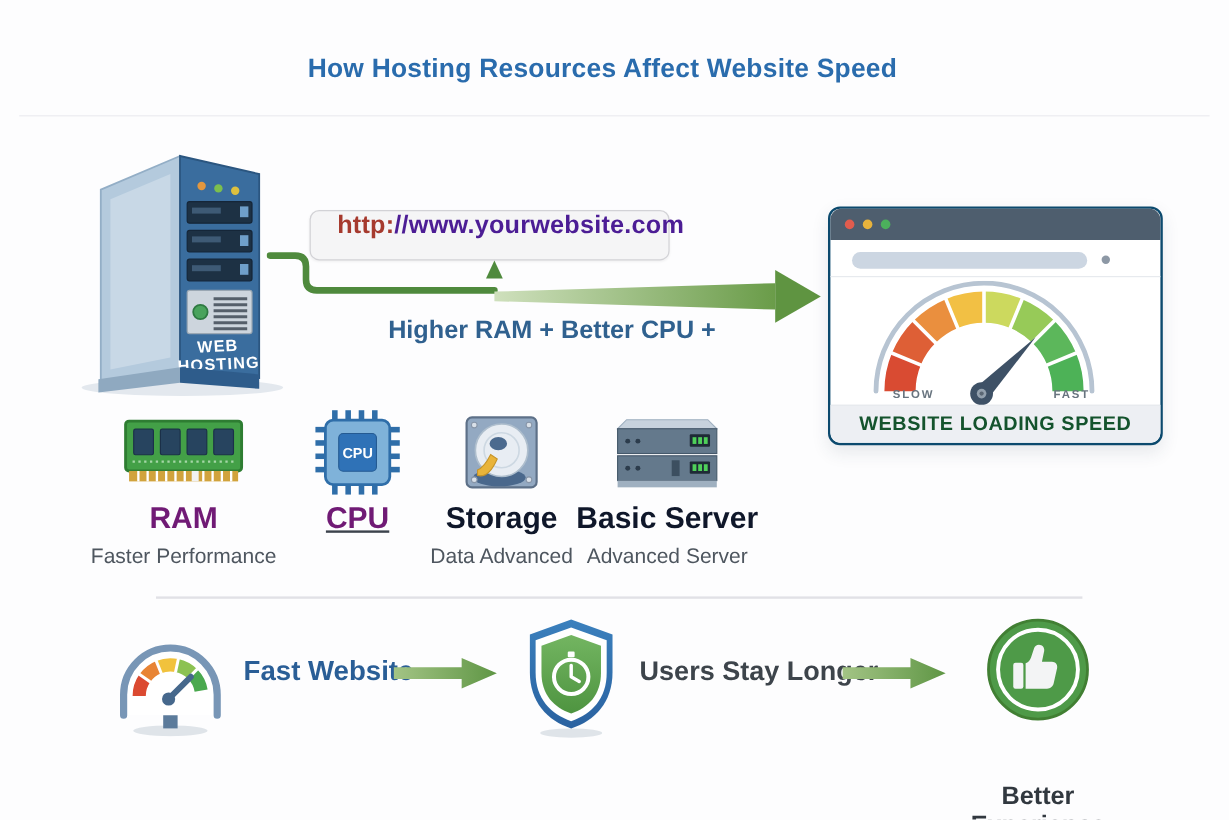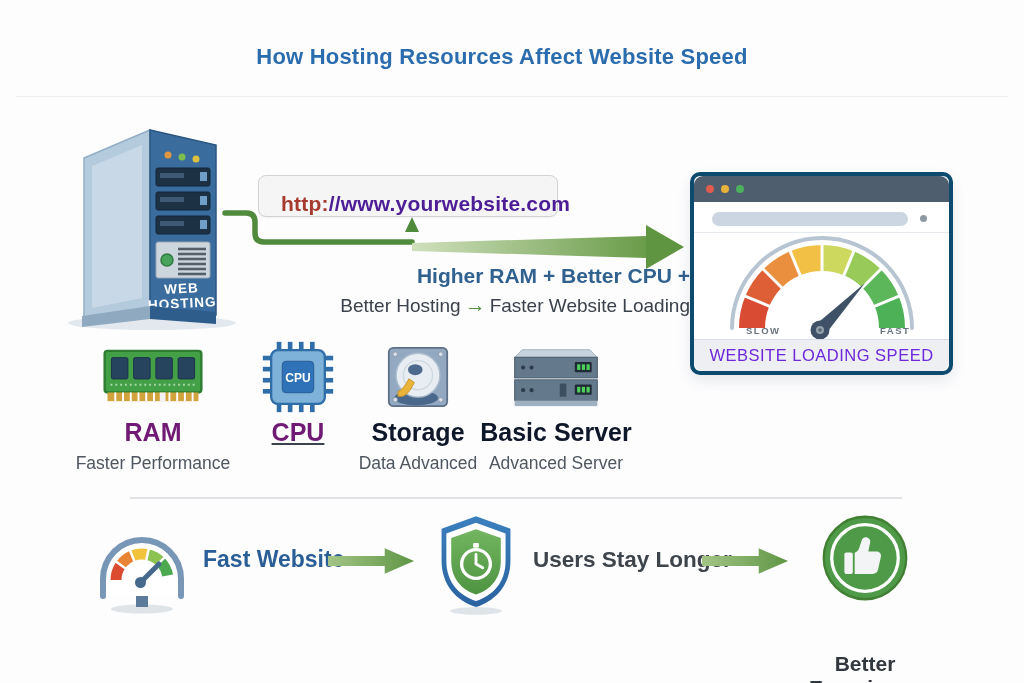--- a/index.html
+++ b/index.html
@@ -15,56 +15,57 @@
   .page-title{
     left:0;top:44px;width:1004px;text-align:center;
     font-size:22px;font-weight:bold;color:#2a6cad;letter-spacing:.2px;
   }
   .title-rule{left:16px;top:96px;width:992px;height:1px;background:#ececf1;}
 
   
   .url-bar{
     left:258px;top:175px;width:300px;height:42px;box-sizing:border-box;
     background:#f5f5f6;border:1.5px solid #d2d2d6;border-radius:8px;
-    display:flex;align-items:flex-end;padding-left:22px;
+    display:flex;align-items:flex-start;padding-left:22px;
     box-shadow:0 1px 2px rgba(0,0,0,.05);
     font-size:21px;font-weight:bold;letter-spacing:.2px;
   }
   .url-proto{color:#a63a2e;}
   .url-addr{color:#4c1d95;}
 
   
-  .formula{left:230px;top:263px;width:460px;text-align:right;line-height:1.22;}
+  .formula{left:230px;top:263px;width:460px;text-align:center;line-height:1.22;}
   .formula-l1{font-size:21px;font-weight:bold;color:#30618f;}
   .formula-l2{font-size:19px;color:#3b424b;margin-top:3px;}
   .formula-arrow{color:#569140;font-weight:bold;font-size:21px;padding:0 4px;}
 
   
   .browser{
     left:690px;top:172px;width:255px;height:195px;background:#fff;
-    border:4px solid #0c4a6e;border-radius:10px;
+    border:2px solid #0c4a6e;border-radius:10px;
     box-shadow:0 6px 14px rgba(40,60,80,.10);
+    padding-left:20px;
   }
   .browser-header{
     position:absolute;left:0;top:0;right:0;height:26px;background:#4e5e6e;
     border-radius:9px 9px 0 0;display:flex;align-items:center;padding-left:12px;gap:7px;
   }
   .dot{width:8px;height:8px;border-radius:50%;}
   .dot-red{background:#e05c4e;} .dot-yellow{background:#e8b33c;} .dot-green{background:#4cb05c;}
   .browser-searchbar{
     position:absolute;left:18px;top:36px;width:196px;height:14px;
     background:#ccd6e2;border-radius:7px;
   }
   .browser-searchdot{position:absolute;left:226px;top:39px;width:7px;height:7px;border-radius:50%;background:#8d98a5;}
   .browser-divider{position:absolute;left:0;top:56px;width:100%;height:1px;background:#e7eaee;}
   .browser-footer{
     position:absolute;left:0;bottom:0;width:100%;height:31px;background:#edeff3;
     border-top:1px solid #d9dde3;border-radius:0 0 9px 9px;
     display:flex;align-items:center;justify-content:center;
-    font-size:16.5px;font-weight:normal;color:#6d28d9;letter-spacing:.5px;
+    font-size:16.5px;font-weight:bold;color:#14532d;letter-spacing:.5px;
   }
 
   
   .res-col{top:348px;text-align:center;}
   .res-iconbox{height:58px;display:flex;align-items:center;justify-content:center;}
   .res-name{font-size:25px;font-weight:bold;margin-top:12px;}
   .res-name-blue{color:#701a75;}
   .res-name-dark{color:#0f172a;}
   .res-desc{font-size:17.5px;color:#4e565f;margin-top:6px;line-height:1.2;}
   .divider2{left:130px;top:497px;width:772px;height:1.5px;background:#e1e1e6;}
@@ -130,23 +131,20 @@
     </linearGradient>
   </defs>
   <path d="M3,8 H24 Q33,8 33,17 V28 Q33,37 42,37 H190" fill="none" stroke="#4f8a3d" stroke-width="5.5" stroke-linecap="round"></path>
   <polygon points="183,27 197,27 190,12" fill="#4f8a3d"></polygon>
   <polygon points="190,38 424,31 424,53 190,46" fill="url(#bandGrad)"></polygon>
   <polygon points="424,20 462,42 424,64" fill="#5f9441"></polygon>
 </svg>
 
 <div class="abs formula">
   <div class="formula-l1">Higher RAM + Better CPU +</div>
-  <div class="formula-l2">
-    <span>Better Hosting</span><span class="formula-arrow">→</span><span>Faster Website Loading</span>
-  </div>
 </div>
 
 <div class="abs browser">
   <div class="browser-header">
     <span class="dot dot-red"></span>
     <span class="dot dot-yellow"></span>
     <span class="dot dot-green"></span>
   </div>
   <div class="browser-searchbar"></div>
   <div class="browser-searchdot"></div>

